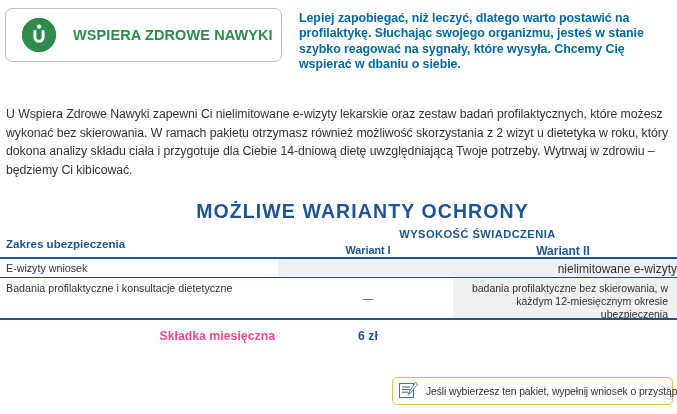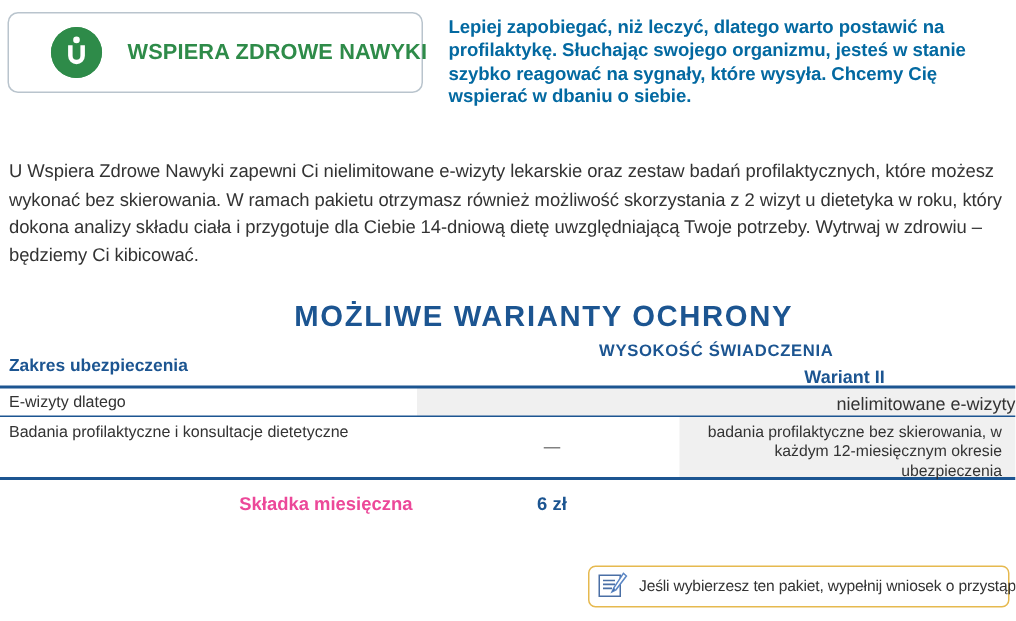--- a/index.html
+++ b/index.html
@@ -27,21 +27,21 @@
     position: absolute;
     left: 5px; top: 8px;
     width: 277px;
     height: 54px;
     box-sizing: border-box;
     border: 1px solid #b9c4cd;
     border-radius: 7px;
     background: #ffffff;
     display: flex;
     align-items: center;
-    padding-left: 28px;
+    padding-left: 16px;
   }
   #brand-logo {
     width: 34px;
     height: 34px;
     border-radius: 50%;
     background: #2e8b49;
     flex: 0 0 34px;
     position: relative;
   }
   #brand-logo svg { display:block; }
@@ -281,23 +281,24 @@
 
   <div class="shade" id="shade-row1"></div>
   <div class="shade" id="shade-row2"></div>
 
   <div class="hline" id="hline-head"></div>
   <div class="hline" id="hline-row1"></div>
   <div class="hline" id="hline-bottom"></div>
 
   <div id="col-header-scope">Zakres ubezpieczenia</div>
   <div id="col-header-benefit">WYSOKOŚĆ  ŚWIADCZENIA</div>
+  <div id="col-header-variant1">Wariant I</div>
   <div id="col-header-variant2">Wariant II</div>
 
-  <div class="row-label" id="row1-label">E-wizyty dlatego</div>
+  <div class="row-label" id="row1-label">E-wizyty wniosek</div>
   <div id="row1-merged-value">nielimitowane e-wizyty</div>
 
   <div class="row-label" id="row2-label">Badania profilaktyczne i konsultacje dietetyczne</div>
   <div id="row2-variant1-value">—</div>
   <div id="row2-variant2-value">badania profilaktyczne bez skierowania, w każdym 12-miesięcznym okresie ubezpieczenia</div>
 </div>
 
 <div id="premium-row">
   <div id="premium-label">Składka miesięczna</div>
   <div id="premium-variant1">6 zł</div>

